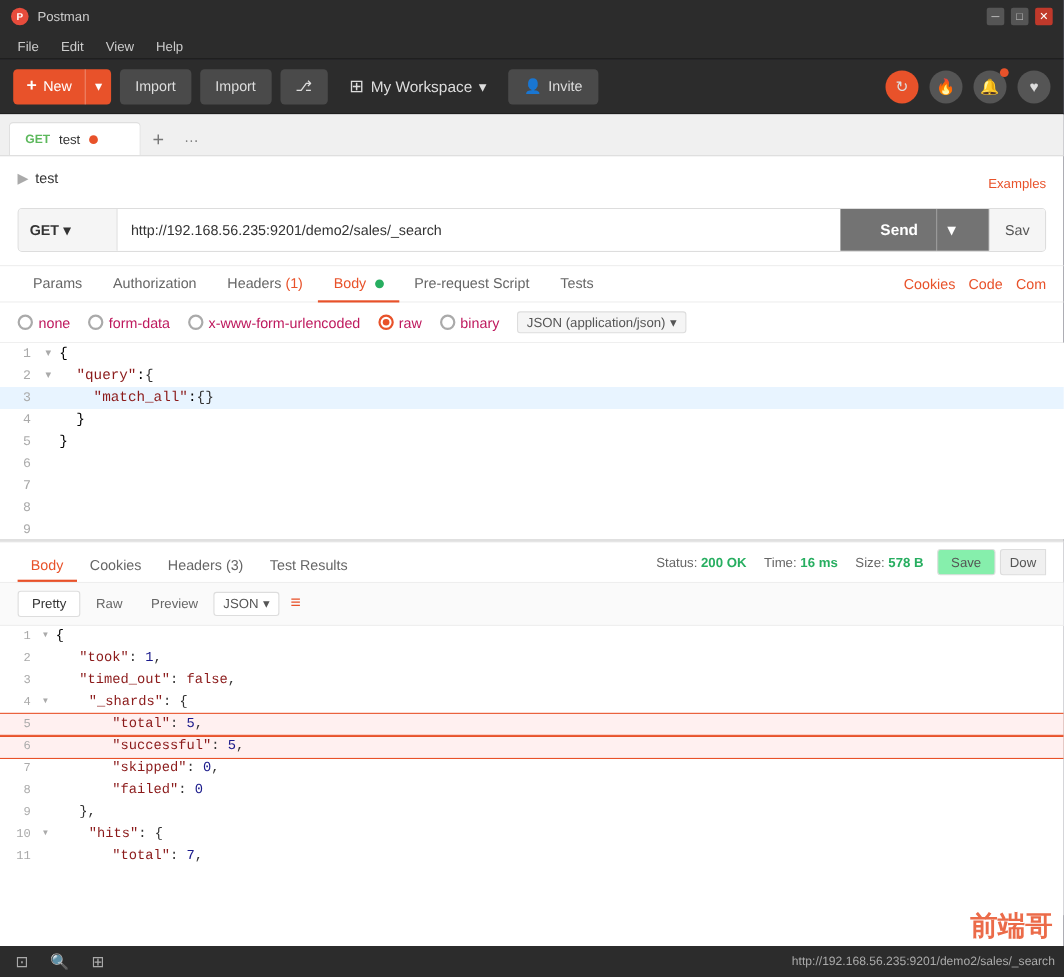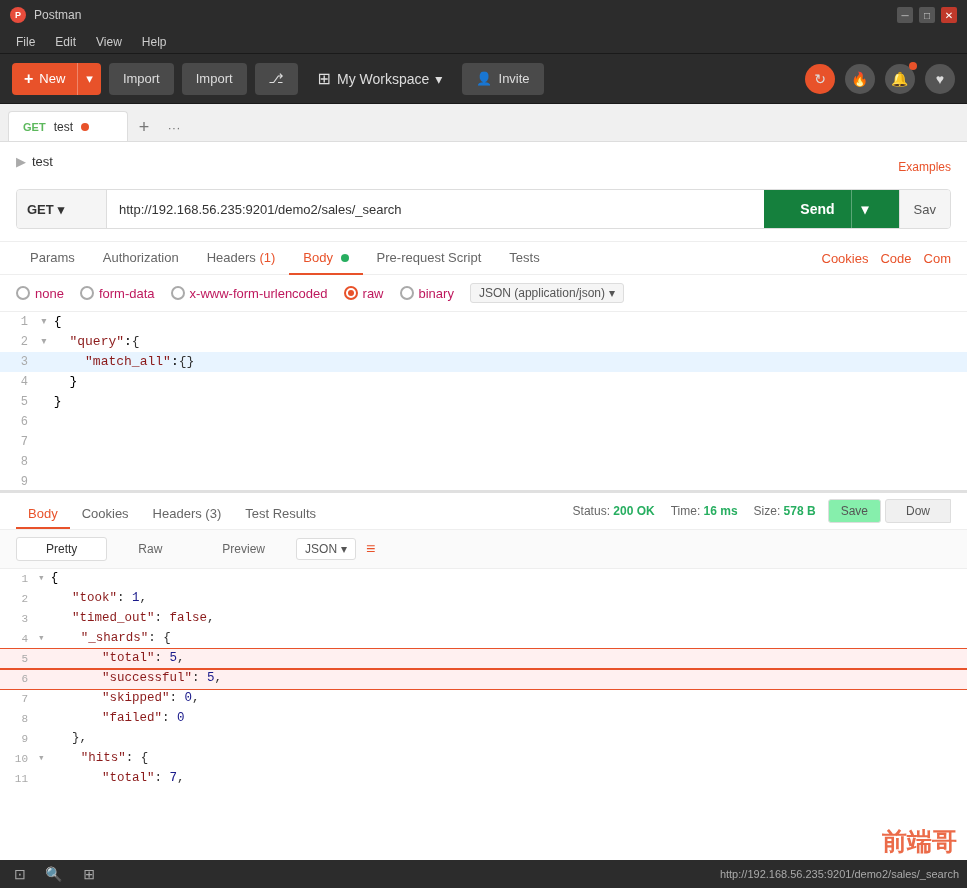--- a/index.html
+++ b/index.html
@@ -309,36 +309,36 @@
       border-radius: 3px;
       padding: 4px 12px;
       font-size: 12px;
       cursor: pointer;
       color: #555;
     }
     .btn-download {
       background: #f0f0f0;
       border: 1px solid #ddd;
       border-radius: 3px 0 0 3px;
-      padding: 4px 20px;
+      padding: 4px 8px;
       font-size: 12px;
       cursor: pointer;
       color: #555;
     }
 
     .response-format-bar {
       display: flex;
       align-items: center;
       padding: 6px 16px;
       gap: 2px;
       border-bottom: 1px solid #eee;
       background: #fafafa;
     }
     .format-btn {
-      padding: 4px 29px;
+      padding: 4px 12px;
       font-size: 12px;
       border: none;
       background: transparent;
       cursor: pointer;
       color: #666;
       border-radius: 3px;
     }
     .format-btn.active { background: white; border: 1px solid #ddd; color: #333; font-weight: 500; }
     .format-select-box {
       display: flex;
@@ -508,21 +508,21 @@
       </div>
       <span class="example-link">Examples</span>
     </div>
 
     <div class="request-row">
       <div class="method-select">
         <span>GET</span>
         <span>▾</span>
       </div>
       <input class="url-input" type="text" value="http://192.168.56.235:9201/demo2/sales/_search" style="">
-      <div class="btn-send" style="background:#15803d;color:white;height:40px;display:flex;align-items:stretch;">
+      <div class="btn-send" style="background:#737373;color:white;height:40px;display:flex;align-items:stretch;">
         <div class="btn-send-main">
           <span>Send</span>
         </div>
         <div class="btn-send-drop">
           <span>▾</span>
         </div>
       </div>
       <button class="btn-save-stub">Sav</button>
     </div>
   </div>

